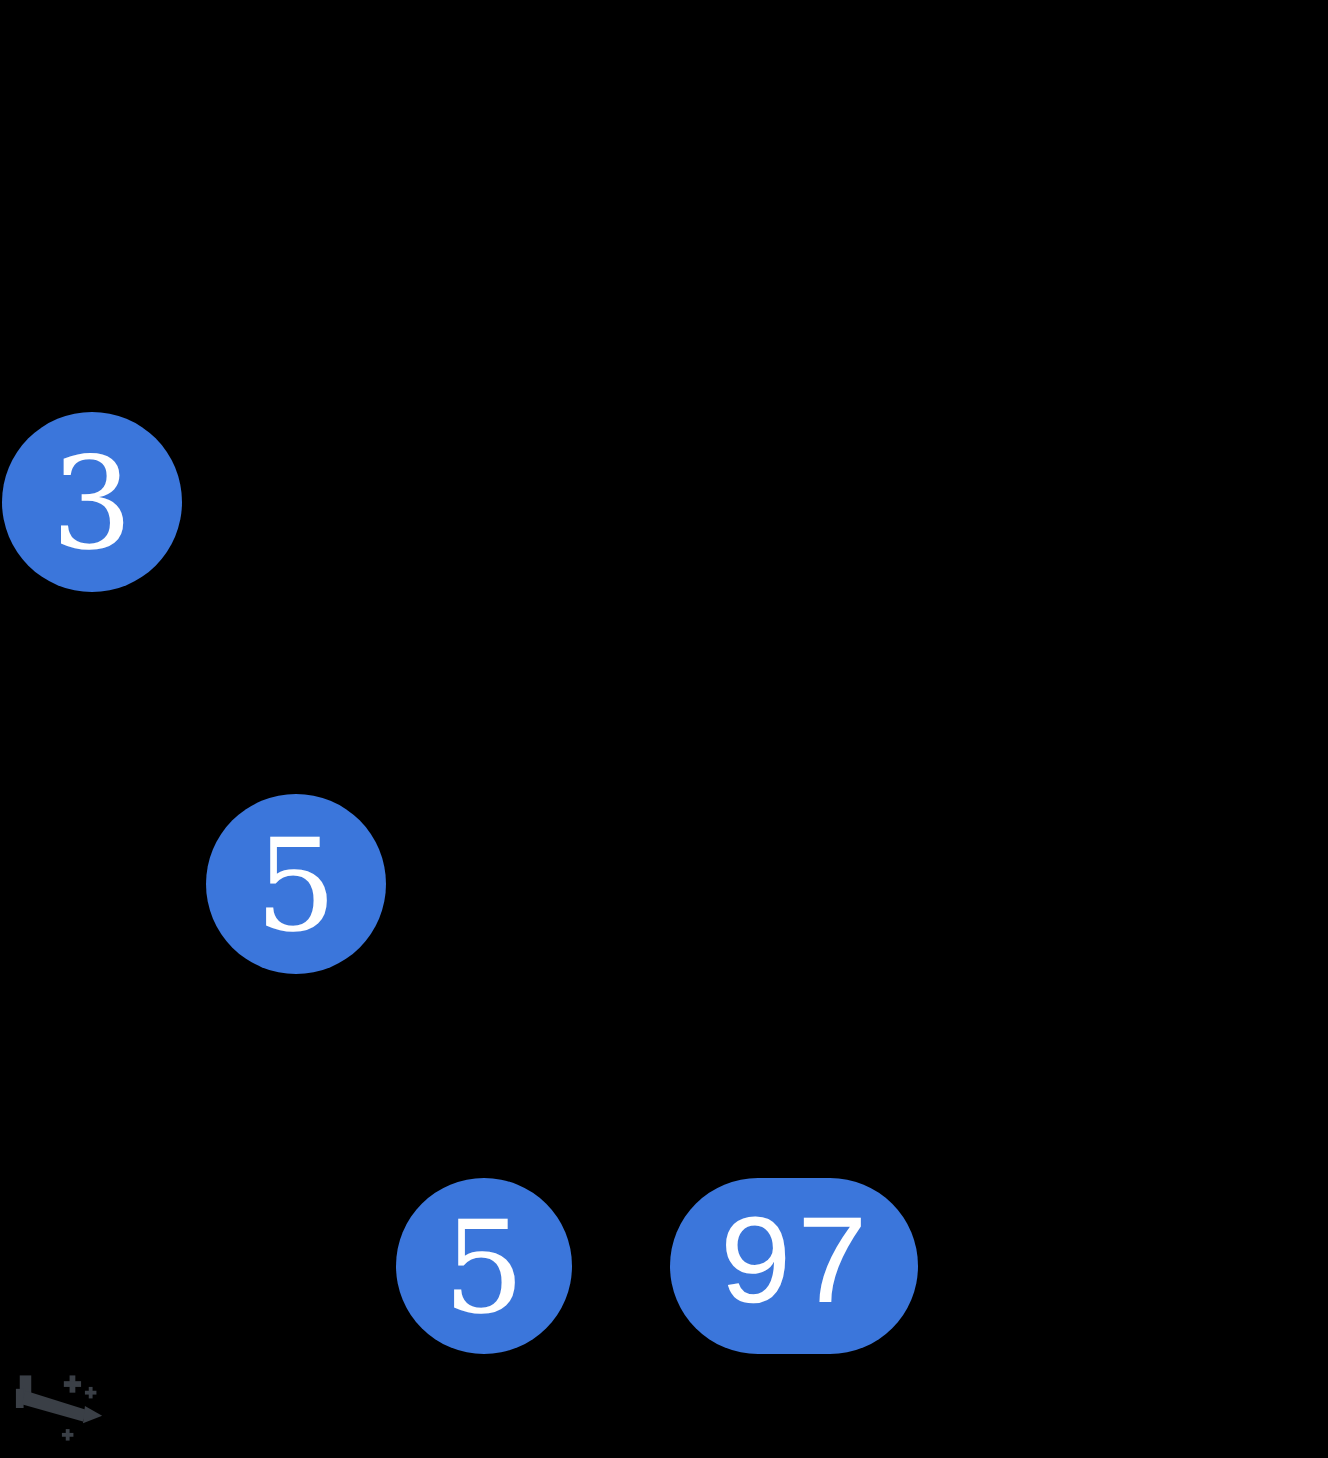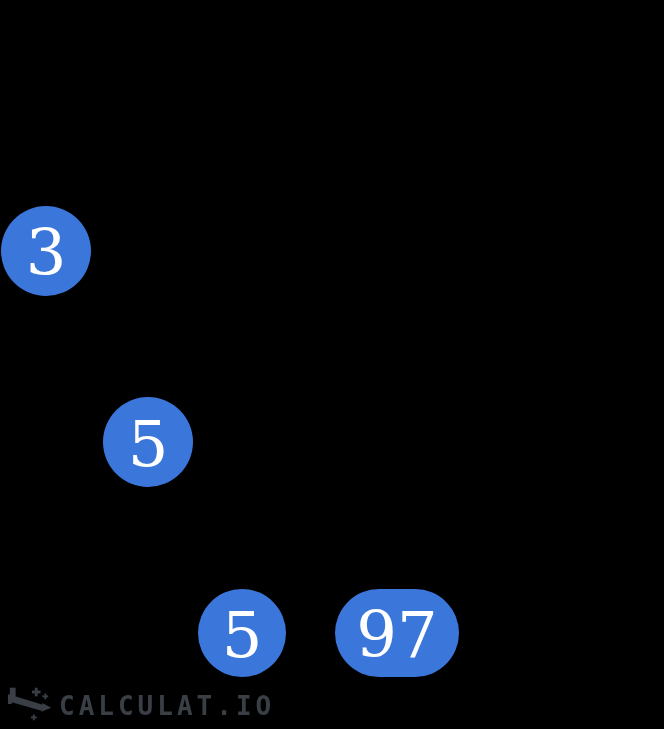--- a/index.html
+++ b/index.html
@@ -29,21 +29,21 @@
     font-family: "DejaVu Serif", serif;
     font-size: 64px;
     line-height: 1;
   }
   .node .digit { transform: translateY(2px); }
   .circle { border-radius: 50%; }
   .pill { border-radius: 44px; }
   .n0 { left: 1px;   top: 206px; width: 90px;  height: 90px; }
   .n1 { left: 103px; top: 397px; width: 90px;  height: 90px; }
   .n2 { left: 198px; top: 589px; width: 88px;  height: 88px; }
-  .n3 { left: 335px; top: 589px; width: 124px; height: 88px; }
+  .n3 { left: 335px; top: 589px; width: 124px; height: 88px; font-family: Liberation Mono, monospace; }
   .watermark {
     position: absolute;
     left: 7px; top: 684px;
     height: 40px;
     display: flex;
     align-items: center;
     color: var(--watermark);
   }
   .wicon {
     width: 46px; height: 40px;
@@ -93,16 +93,15 @@
         <polygon points="37,19 46,24 36,28"></polygon>
 
         <rect x="29" y="3" width="3" height="9"></rect>
         <rect x="26" y="6" width="9" height="3"></rect>
         <rect x="39" y="9" width="2" height="6"></rect>
         <rect x="37" y="11" width="6" height="2"></rect>
         <rect x="27" y="31" width="2" height="6"></rect>
         <rect x="25" y="33" width="6" height="2"></rect>
       </g>
     </svg>
-    <span class="wtext">CALCULAT.IO</span>
   </div>
 
 </div>
 
 </body></html>

